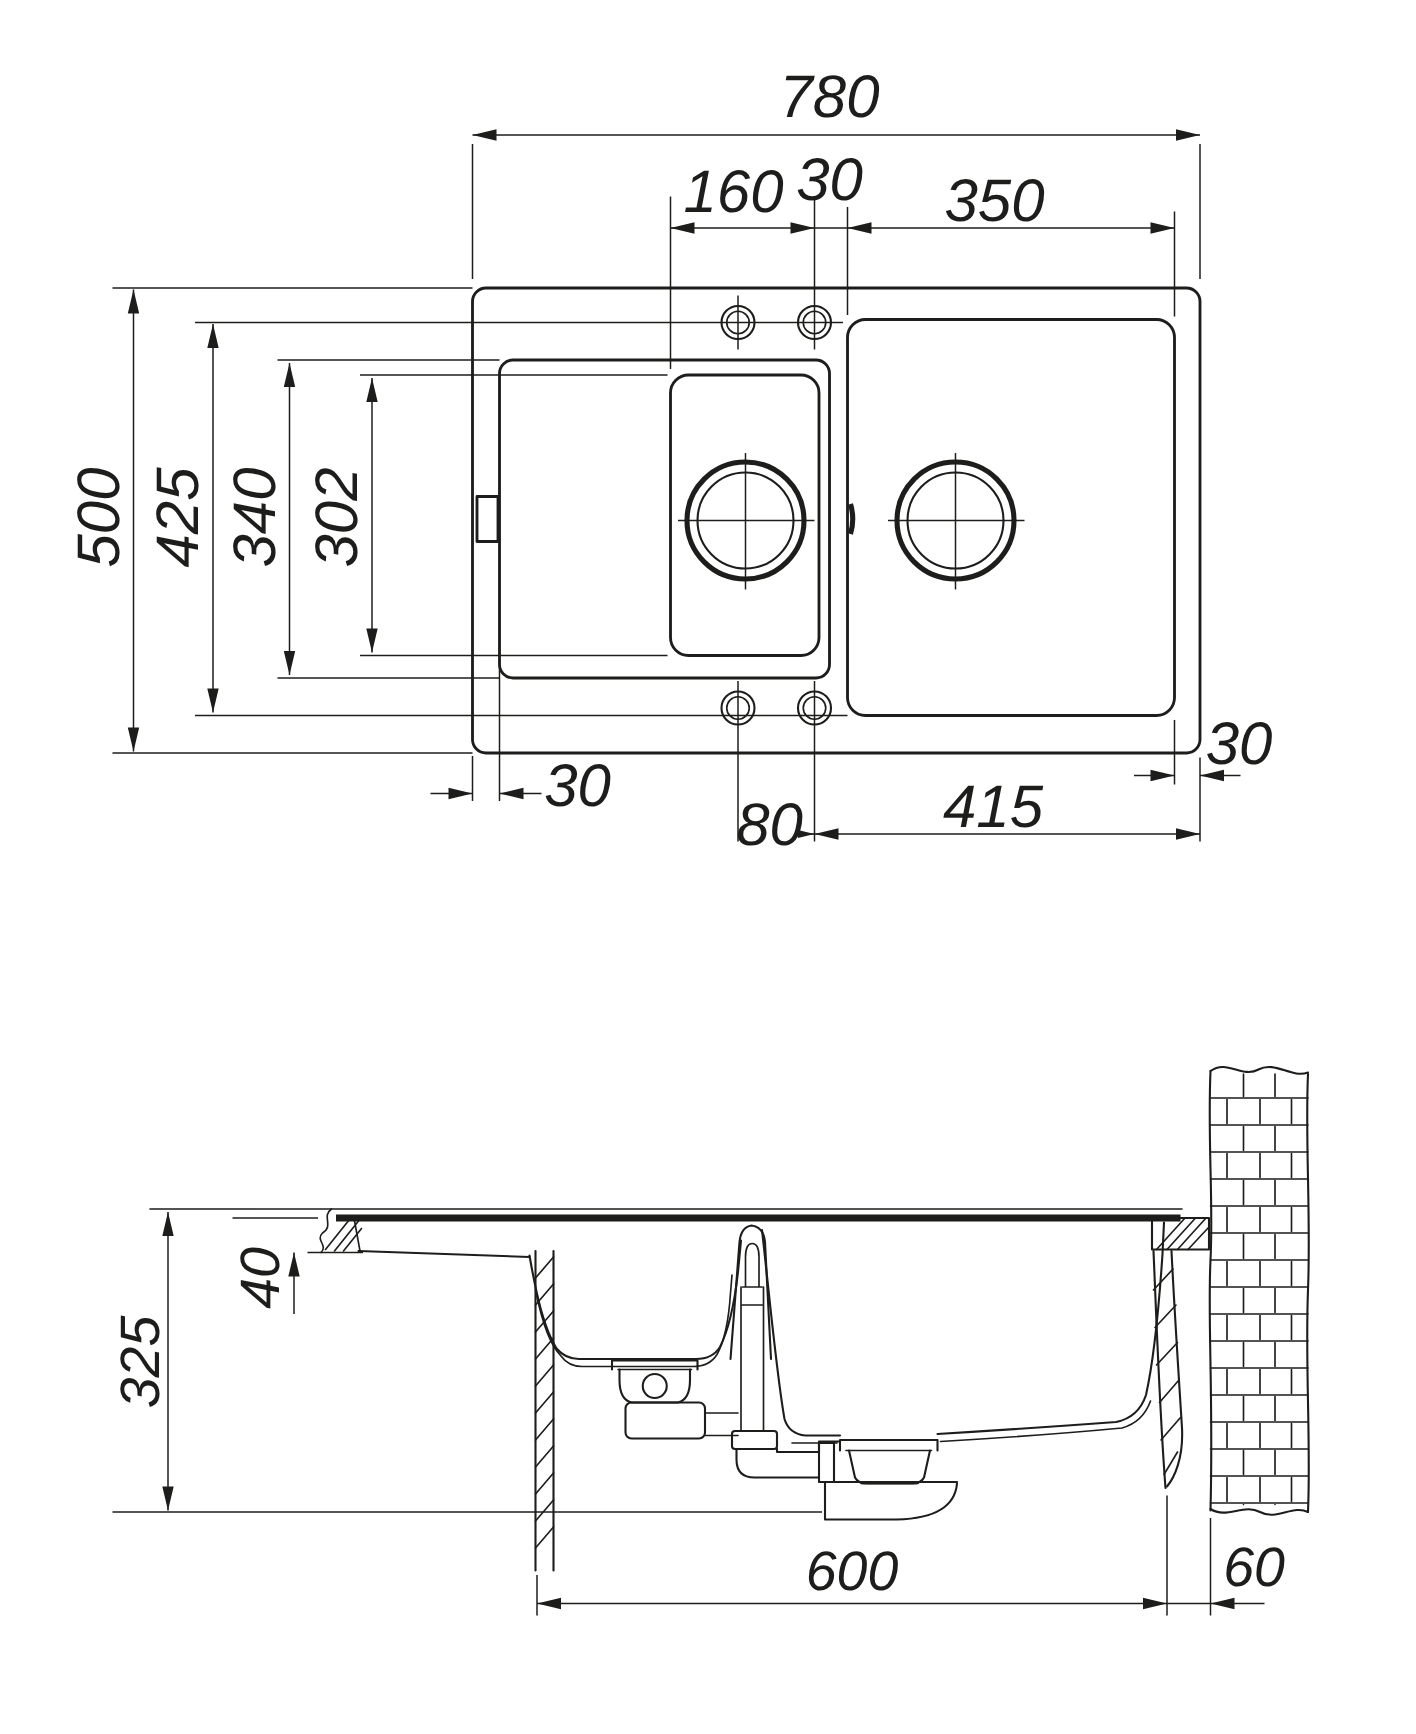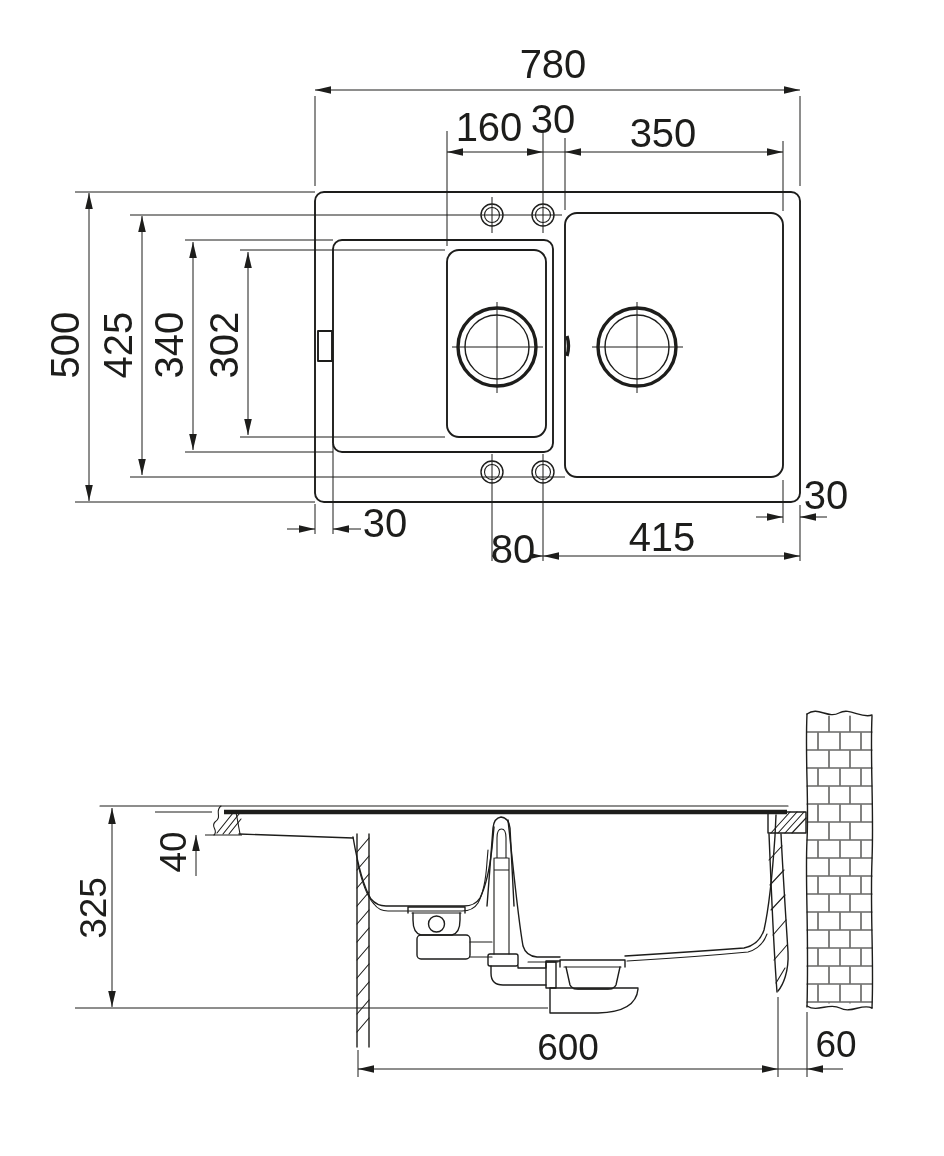--- a/index.html
+++ b/index.html
@@ -1,16 +1,16 @@
 <!DOCTYPE html>
 <html><head>
 <meta charset="utf-8">
 <style>
   html,body{margin:0;padding:0;background:#ffffff;}
-  .stage{width:944px;height:1156px;position:relative;background:#ffffff;margin:0 auto;}
+  .stage{width:944px;height:1156px;position:relative;background:#ffffff;margin:0 auto;font-style:italic;}
   svg{display:block;}
   .ln  {fill:none;stroke:#1d1d1b;stroke-width:1.1;stroke-linecap:round;stroke-linejoin:round;}
   .ln14{fill:none;stroke:#1d1d1b;stroke-width:1.4;stroke-linecap:round;stroke-linejoin:round;}
   .ln2 {fill:none;stroke:#1d1d1b;stroke-width:1.9;stroke-linejoin:round;}
   .ln3 {fill:none;stroke:#1d1d1b;stroke-width:3.4;}
   .dim {fill:none;stroke:#1d1d1b;stroke-width:1;}
   .thk {fill:none;stroke:#1d1d1b;stroke-width:4.6;}
   .t40 {font-family:"Liberation Sans","DejaVu Sans",sans-serif;font-size:40px;fill:#1d1d1b;}
   .t36 {font-family:"Liberation Sans","DejaVu Sans",sans-serif;font-size:37px;fill:#1d1d1b;}
 </style>

